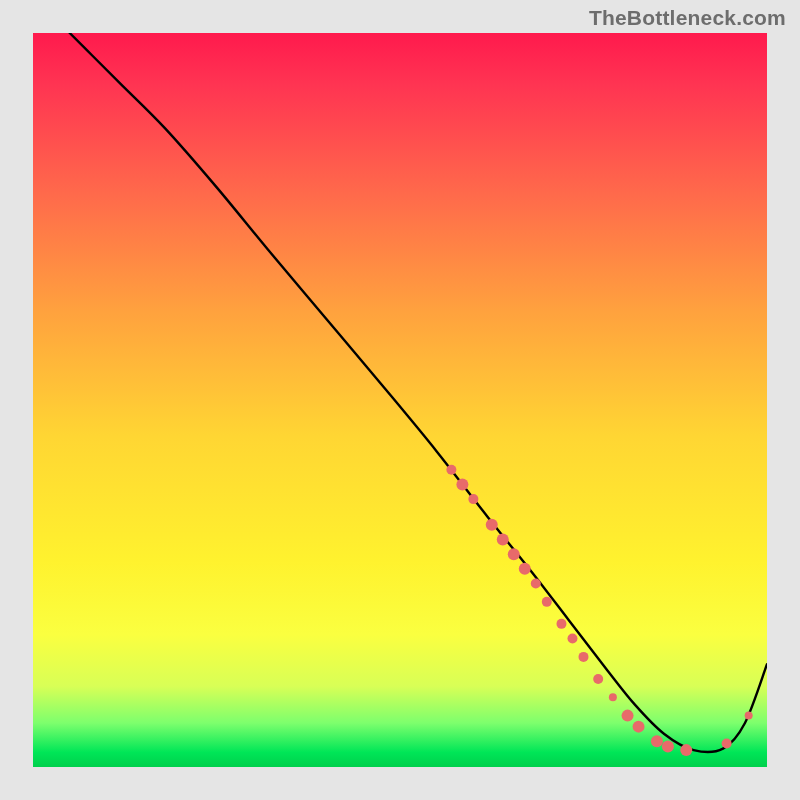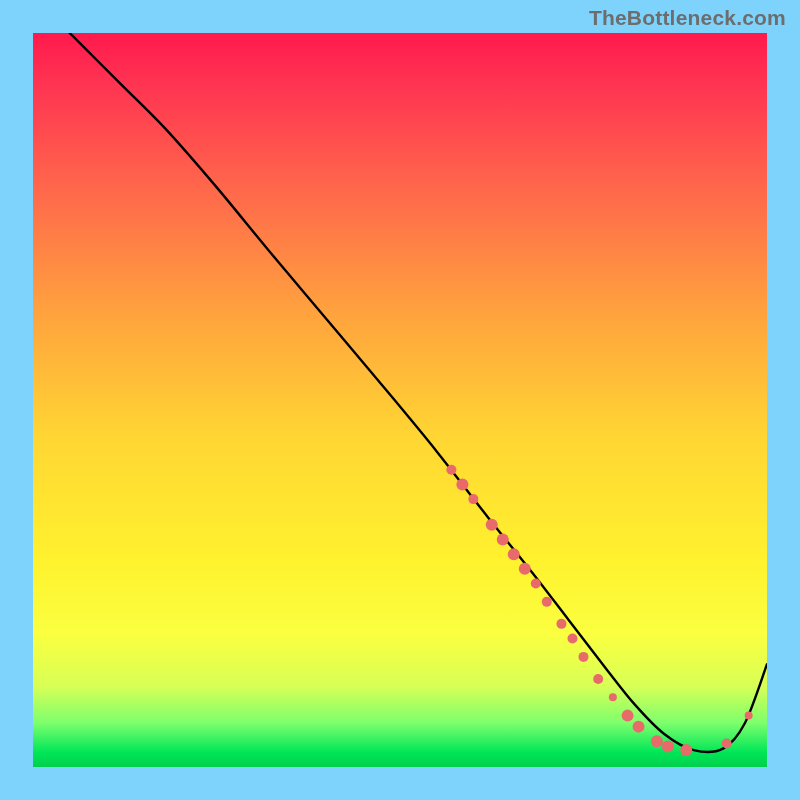--- a/index.html
+++ b/index.html
@@ -7,21 +7,21 @@
     padding: 0;
     width: 800px;
     height: 800px;
     overflow: hidden;
     font-family: Arial, Helvetica, sans-serif;
   }
   .frame {
     position: relative;
     width: 800px;
     height: 800px;
-    background: #7dd3fc;
+    background: #e5e5e5;
   }
   .plot {
     position: absolute;
     left: 33px;
     top: 33px;
     width: 734px;
     height: 734px;
     
     background: linear-gradient(
       to bottom,

